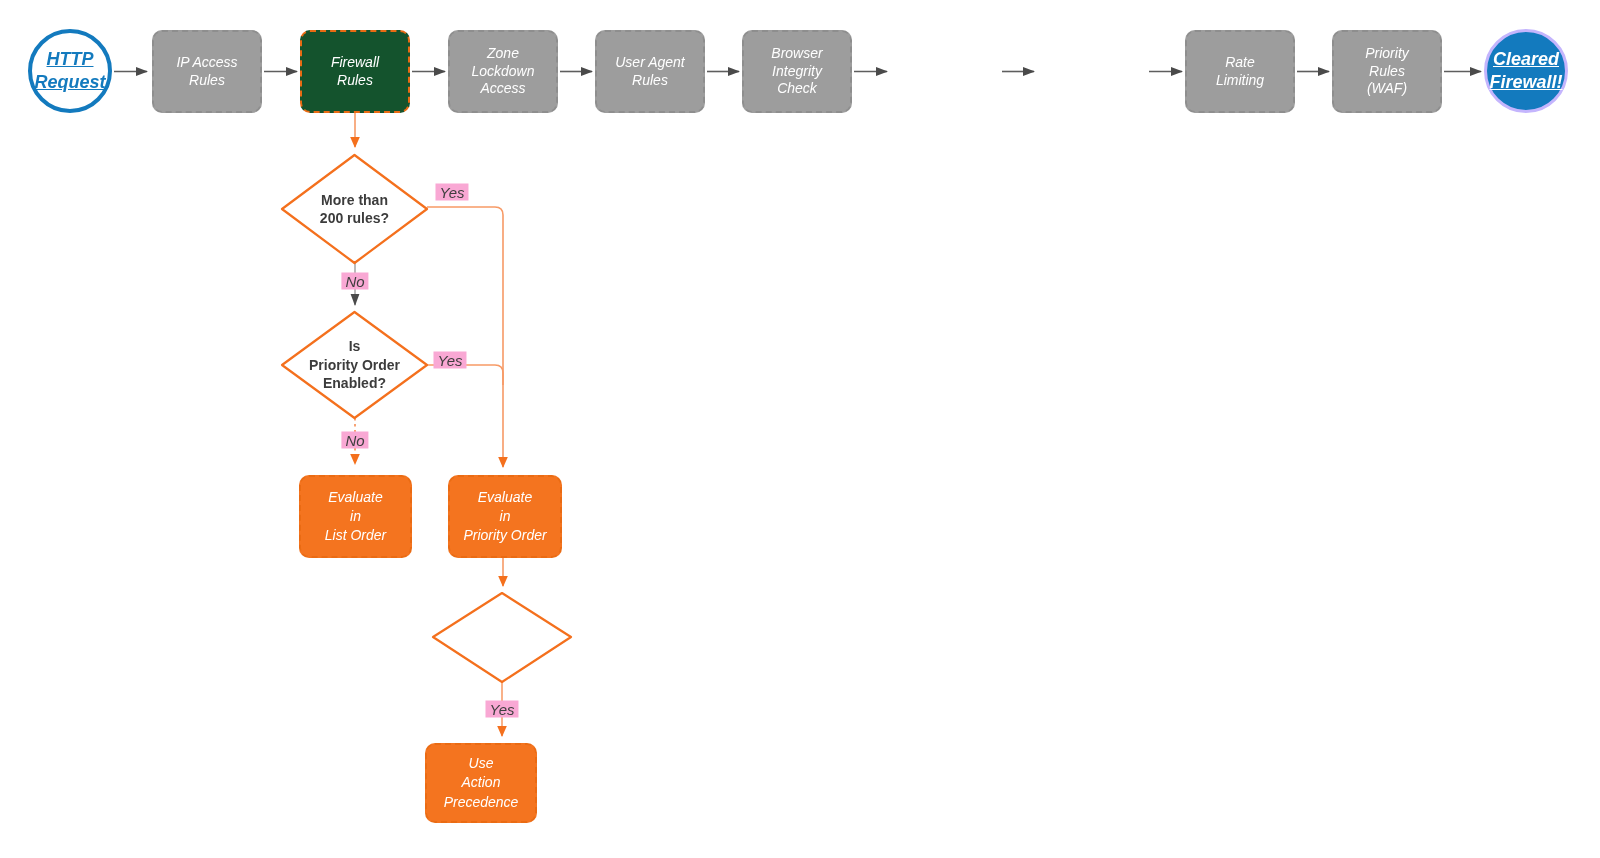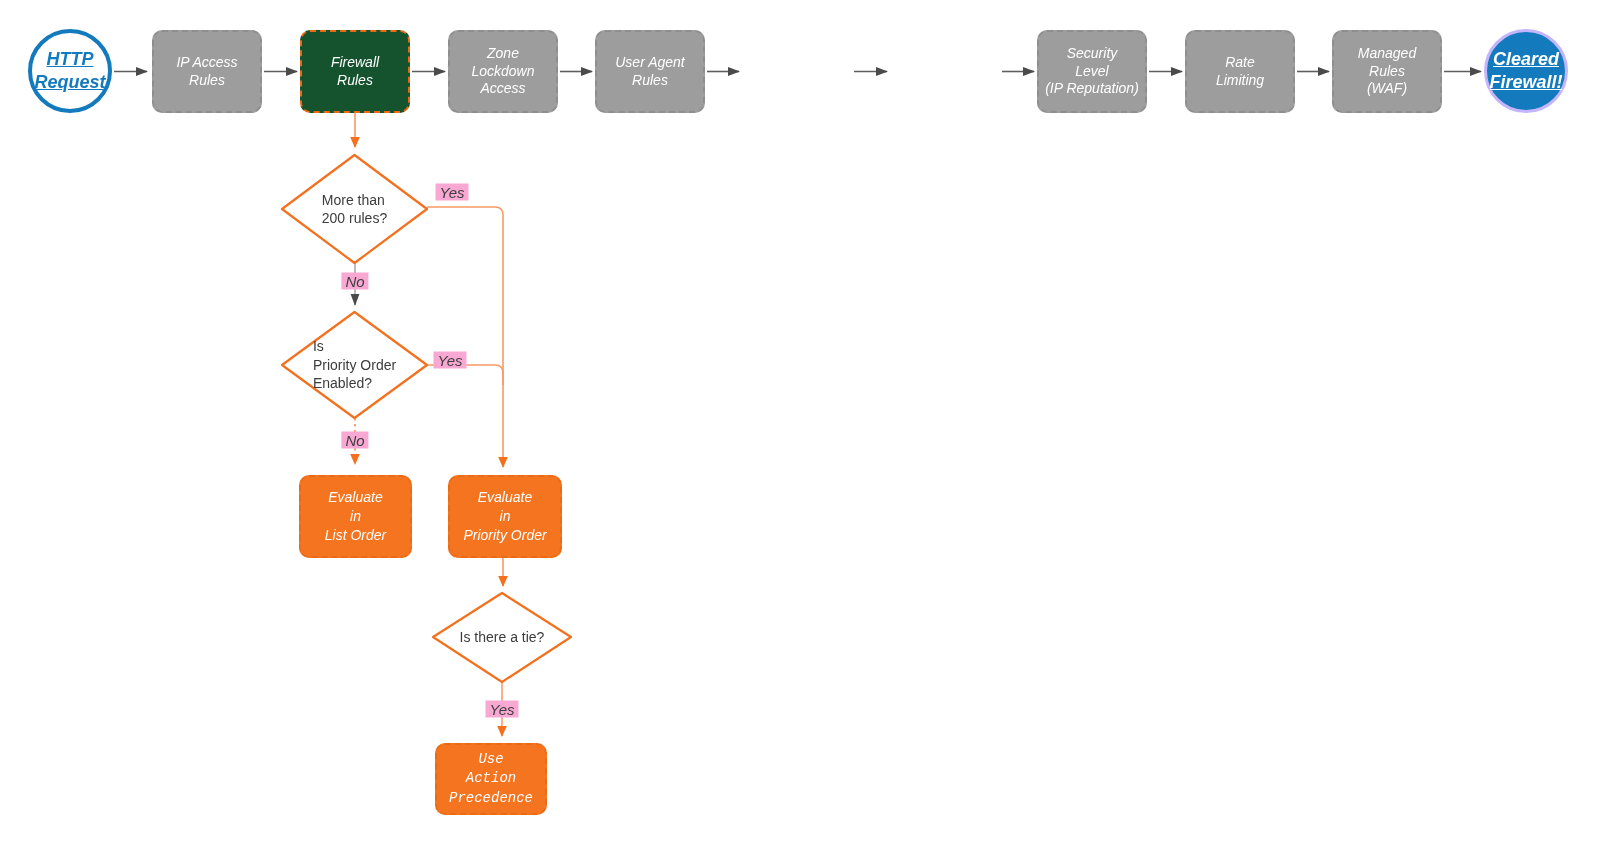--- a/index.html
+++ b/index.html
@@ -20,22 +20,22 @@
   .circle {
     position:absolute; width:84px; height:84px; border-radius:50%;
     display:flex; align-items:center; justify-content:center; text-align:center;
     font-weight:bold; font-style:italic; font-size:18px; line-height:1.3;
     white-space:pre-line; box-sizing:border-box; z-index:2;text-decoration:underline;
   }
   .circle.start { background:#ffffff; border:4px solid #137ABE; color:#137ABE; left:28px; top:29px; }
   .circle.end   { background:#137ABE; border:3px solid #c4b5fd; color:#ffffff; left:1484px; top:29px; }
   .dlabel {
     position:absolute; display:flex; align-items:center; justify-content:center;
-    font-size:14px; color:#3C3C3C; line-height:1.32;
-    white-space:pre-line; z-index:2;
+    text-align:center; font-size:14px; color:#3C3C3C; line-height:1.32;
+    white-space:pre-line; z-index:2;font-weight:bold;
   }
   .action {
     position:absolute; border-radius:10px; background:#F4741F; border:2px dashed #EA6B13;
     display:flex; align-items:center; justify-content:center; text-align:center;
     font-style:italic; font-size:14px; color:#ffffff; line-height:1.38;
     white-space:pre-line; box-sizing:border-box; z-index:2;
   }
   .elabel {
     position:absolute; transform:translate(-50%,-50%);
     font-style:italic; font-size:15px; color:#3E3E3E;
@@ -98,43 +98,42 @@
 
   <div class="stage gray" style="left:152px">IP Access
 Rules</div>
   <div class="stage orange" style="left:300px">Firewall
 Rules</div>
   <div class="stage gray" style="left:448px">Zone
 Lockdown
 Access</div>
   <div class="stage gray" style="left:595px">User Agent
 Rules</div>
-  <div class="stage gray" style="left:1037px">Security
-Level
-(IP Reputation)</div>
+  <div class="stage gray" style="left:742px">Browser
+Integrity
+Check</div>
   <div class="stage gray" style="left:1185px">Rate
 Limiting</div>
-  <div class="stage gray" style="left:1332px">Managed
+  <div class="stage gray" style="left:1332px">Priority
 Rules
 (WAF)</div>
 
   <div class="dlabel" style="left:282px; top:155px; width:145px; height:108px;">More than
 200 rules?</div>
   <div class="dlabel" style="left:282px; top:312px; width:145px; height:106px;">Is
 Priority Order
 Enabled?</div>
-  <div class="dlabel" style="left:433px; top:593px; width:138px; height:89px;">Is there a tie?</div>
 
   <div class="action" style="left:299px; top:475px; width:113px; height:83px;">Evaluate
 in
 List Order</div>
   <div class="action" style="left:448px; top:475px; width:114px; height:83px;">Evaluate
 in
 Priority Order</div>
-  <div class="action" style="left:435px; top:743px; width:112px; height:72px;font-family:Liberation Mono, monospace;">Use
+  <div class="action" style="left:425px; top:743px; width:112px; height:80px;">Use
 Action
 Precedence</div>
 
   <div class="elabel" style="left:452px; top:192px;">Yes</div>
   <div class="elabel" style="left:355px; top:281px;">No</div>
   <div class="elabel" style="left:450px; top:360px;">Yes</div>
   <div class="elabel" style="left:355px; top:440px;">No</div>
   <div class="elabel" style="left:502px; top:709px;">Yes</div>
 
 </div>

